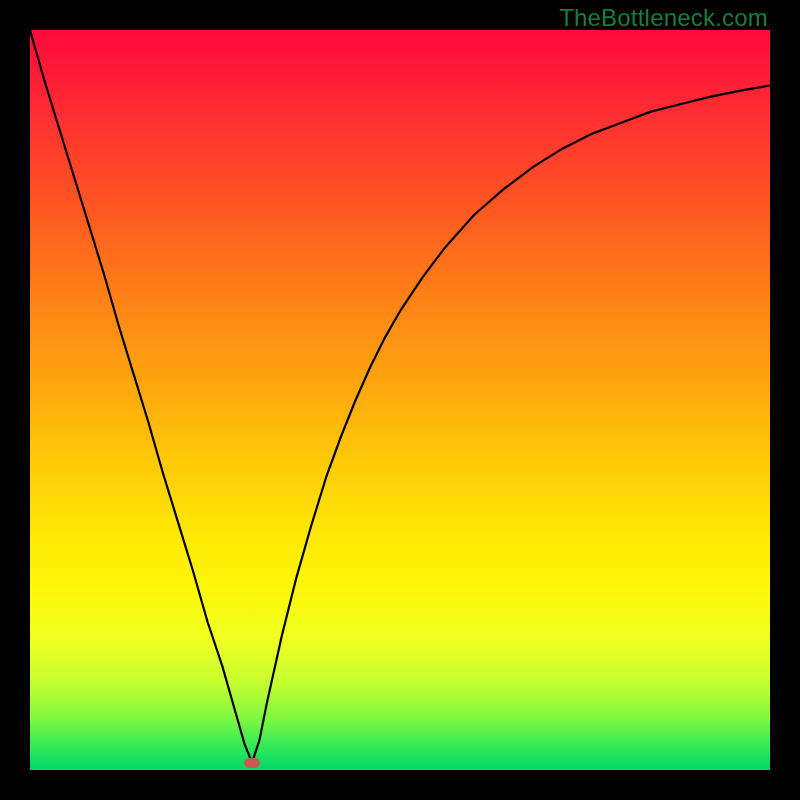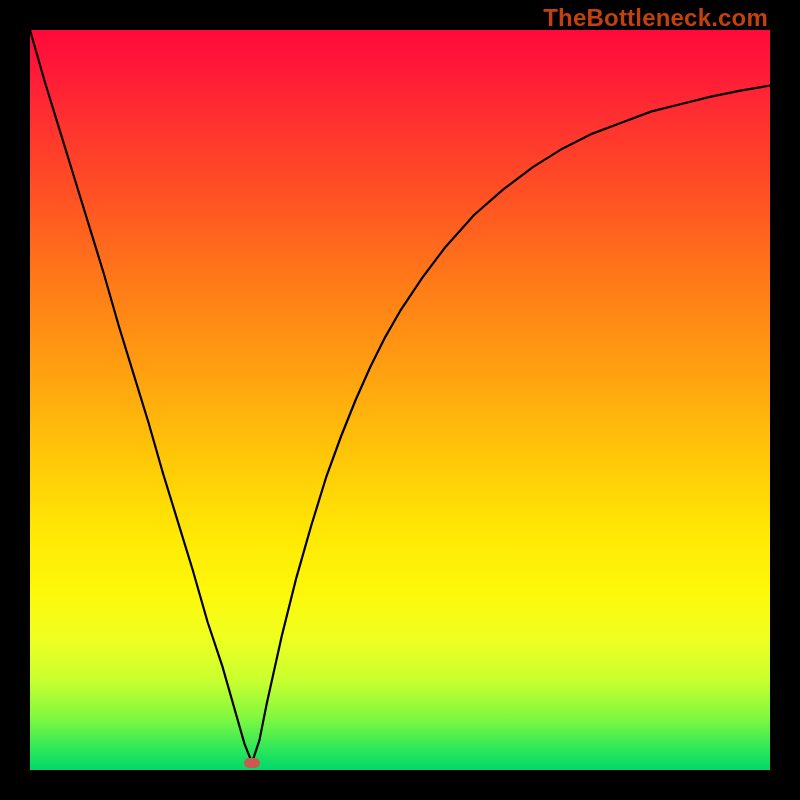--- a/index.html
+++ b/index.html
@@ -47,23 +47,23 @@
     );
   }
   .curve {
     position: absolute;
     left: 0; top: 0;
   }
   .watermark {
     position: absolute;
     top: 4px;
     right: 32px;
-    color: #c2410c;
+    color: #15803d;
     font-size: 24px;
-    font-weight: 700;
+    font-weight: 400;
     letter-spacing: 0.2px;
     user-select: none;
   }
   .marker {
     position: absolute;
     width: 16px;
     height: 10px;
     border-radius: 5px;
     background: #c85a50;
     transform: translate(-50%, -50%);

